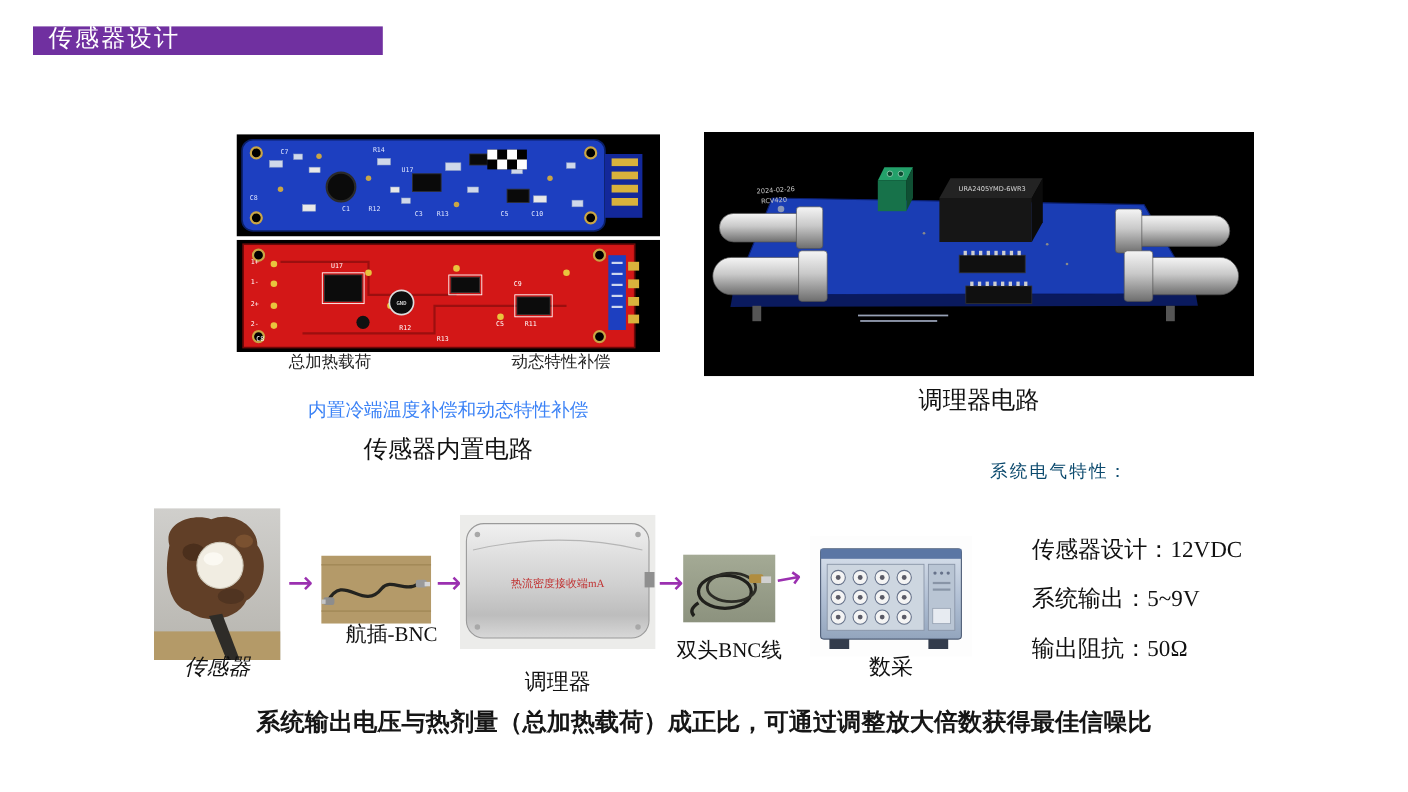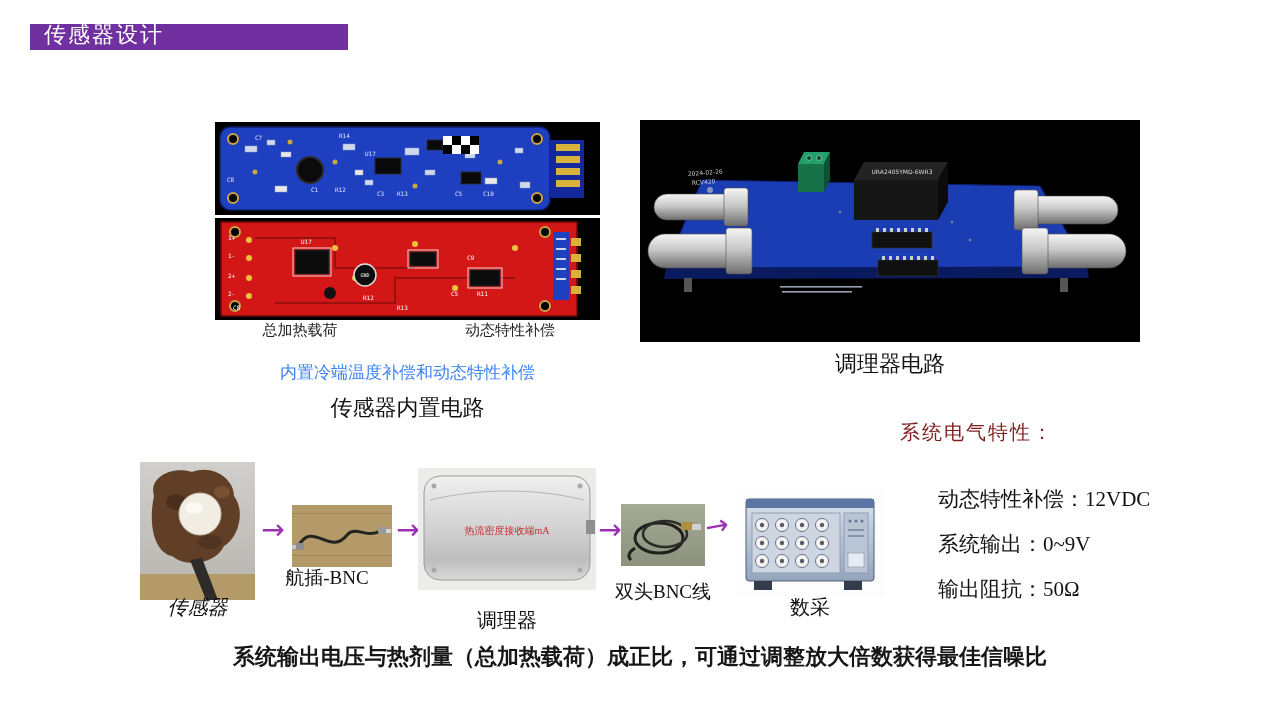--- a/index.html
+++ b/index.html
@@ -14,21 +14,21 @@
     display:flex;align-items:flex-end;padding-left:14px;box-sizing:border-box;
   }
   .title-badge span{color:#ffffff;font-size:22px;letter-spacing:2px;}
   .img-frame{display:block;}
   .arrow{color:#9b30b0;font-family:"DejaVu Sans",sans-serif;font-size:28px;line-height:1;text-align:center;}
   .small-cap{font-size:15px;color:#222;}
   .cap1{font-size:17px;color:#3b82f6;}
   .cap2{font-size:22px;color:#111;}
   .flow-label{font-size:20px;color:#111;}
   .flow-label-sm{font-size:19px;color:#111;}
-  .specs-title{font-size:20px;color:#7f1d1d;letter-spacing:2px;}
+  .specs-title{font-size:16px;color:#0c4a6e;letter-spacing:2px;}
   .spec-line{font-size:21px;color:#111;white-space:nowrap;}
   .footer-line{font-size:22px;color:#161616;}
 </style>
 </head>
 <body>
 
 <div class="slide">
 
   <div class="abs title-badge">
     <span>传感器设计</span>
@@ -216,22 +216,22 @@
     <rect x="140" y="166" width="82" height="1.6" fill="#97a0b5"></rect>
     <rect x="142" y="171" width="70" height="1.6" fill="#97a0b5"></rect>
     <circle cx="330" cy="120" r="1.2" fill="#8a8a8a"></circle>
     <circle cx="200" cy="92" r="1.2" fill="#8a8a8a"></circle>
     <circle cx="312" cy="102" r="1.2" fill="#8a8a8a"></circle>
   </svg>
 
   <div class="abs txt cap2" style="left:640px;top:350px;width:500px;">调理器电路</div>
 
   <div class="abs txt specs-title" style="left:900px;top:420px;width:240px;text-align:left;">系统电气特性：</div>
-  <div class="abs txt spec-line" style="left:938px;top:486px;text-align:left;">动态特性补偿：12VDC</div>
-  <div class="abs txt spec-line" style="left:938px;top:531px;text-align:left;">系统输出：0~9V</div>
+  <div class="abs txt spec-line" style="left:938px;top:486px;text-align:left;">传感器设计：12VDC</div>
+  <div class="abs txt spec-line" style="left:938px;top:531px;text-align:left;">系统输出：5~9V</div>
   <div class="abs txt spec-line" style="left:938px;top:576px;text-align:right;">输出阻抗：50Ω</div>
 
   <svg class="abs img-frame" style="left:140px;top:462px;" width="115" height="138" viewBox="0 0 115 138">
     <defs>
       <linearGradient id="sn-sky" x1="0" y1="0" x2="0" y2="1">
         <stop offset="0" stop-color="#d0cfcc"></stop>
         <stop offset="1" stop-color="#b6b4ae"></stop>
       </linearGradient>
     </defs>
     <rect width="115" height="138" fill="url(#sn-sky)"></rect>
@@ -251,21 +251,21 @@
     <rect width="100" height="62" fill="#b49a69"></rect>
     <rect y="8" width="100" height="1" fill="#9c8352"></rect>
     <rect y="50" width="100" height="1" fill="#9c8352"></rect>
     <path d="M6,42 C20,14 38,52 55,30 C63,20 76,34 88,26" stroke="#23231f" stroke-width="3" fill="none"></path>
     <rect x="2" y="38" width="10" height="7" rx="2" fill="#8d8d8d"></rect>
     <rect x="0" y="40" width="4" height="4" fill="#c5c5c5"></rect>
     <rect x="86" y="22" width="10" height="7" rx="2" fill="#9a9a9a"></rect>
     <rect x="94" y="24" width="5" height="4" fill="#d5d5d5"></rect>
   </svg>
 
-  <div class="abs txt flow-label-sm" style="left:262px;top:566px;width:130px;">航插-BNC</div>
+  <div class="abs txt flow-label-sm" style="left:291px;top:566px;width:130px;">航插-BNC</div>
 
   <div class="abs arrow" style="left:392px;top:516px;width:32px;">→</div>
 
   <svg class="abs img-frame" style="left:418px;top:468px;" width="178" height="122" viewBox="0 0 178 122">
     <defs>
       <linearGradient id="cb-g" x1="0" y1="0" x2="0" y2="1">
         <stop offset="0" stop-color="#f0f0f0"></stop>
         <stop offset="0.55" stop-color="#cfcfcf"></stop>
         <stop offset="0.8" stop-color="#bdbdbd"></stop>
         <stop offset="1" stop-color="#d8d8d8"></stop>

